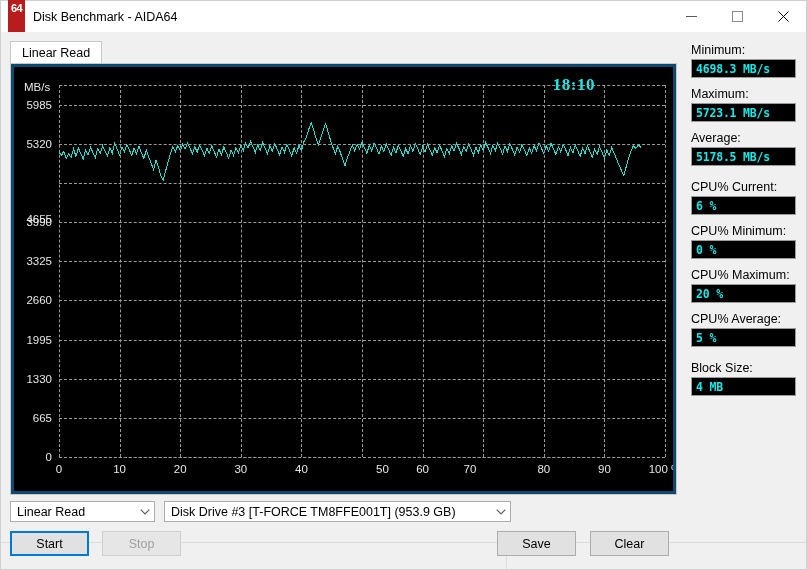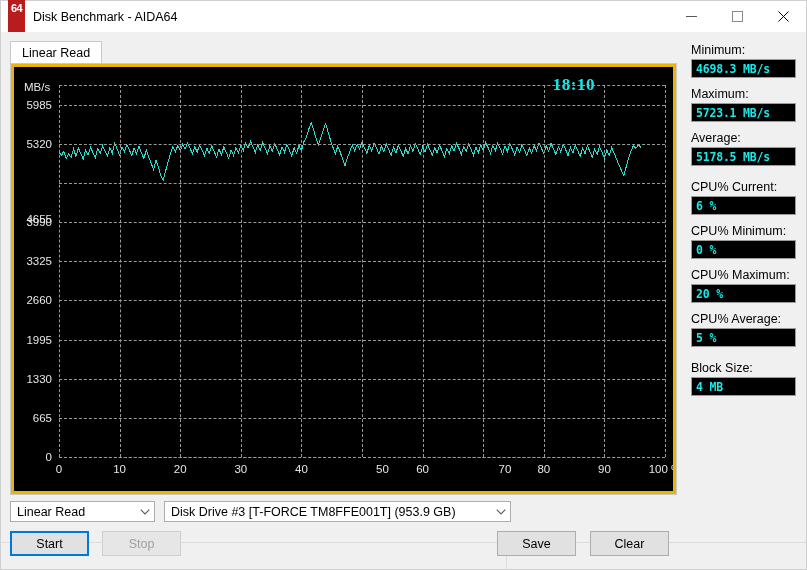--- a/index.html
+++ b/index.html
@@ -136,21 +136,21 @@
     color: #000000;
     display: flex; align-items: center;
     box-sizing: border-box;
   }
 
   
   .chart-outer {
     position: absolute;
     left: 9px; top: 31px;
     width: 667px; height: 432px;
-    background: #eab308;
+    background: #0c4a6e;
     border: 1px solid #c8c8c8;
     box-sizing: border-box;
     padding: 3px;
   }
   .chart {
     position: relative;
     width: 100%; height: 100%;
     background: #000000;
     overflow: hidden;
   }
@@ -376,21 +376,21 @@
               <div class="xlabel" style="left: 121.2px;">20</div>
               <div class="grid-v" style="left: 181.8px;"></div>
               <div class="xlabel" style="left: 181.8px;">30</div>
               <div class="grid-v" style="left: 242.4px;"></div>
               <div class="xlabel" style="left: 242.4px;">40</div>
               <div class="grid-v" style="left: 303px;"></div>
               <div class="xlabel" style="left: 303px; padding-left: 41px;">50</div>
               <div class="grid-v" style="left: 363.6px;"></div>
               <div class="xlabel" style="left: 363.6px;">60</div>
               <div class="grid-v" style="left: 424.2px;"></div>
-              <div class="xlabel" style="left: 446px;">70</div>
+              <div class="xlabel" style="left: 411px;">70</div>
               <div class="grid-v" style="left: 484.8px;"></div>
               <div class="xlabel" style="left: 484.8px;">80</div>
               <div class="grid-v" style="left: 545.4px;"></div>
               <div class="xlabel" style="left: 545.4px;">90</div>
               <div class="grid-v" style="left: 606px;"></div>
               <div class="xlabel" style="left: 606px;">100 %</div>
               <div class="grid-h" style="top: 372px;"></div>
               <div class="grid-h" style="top: 0px;"></div>
             </div>
         </div>

